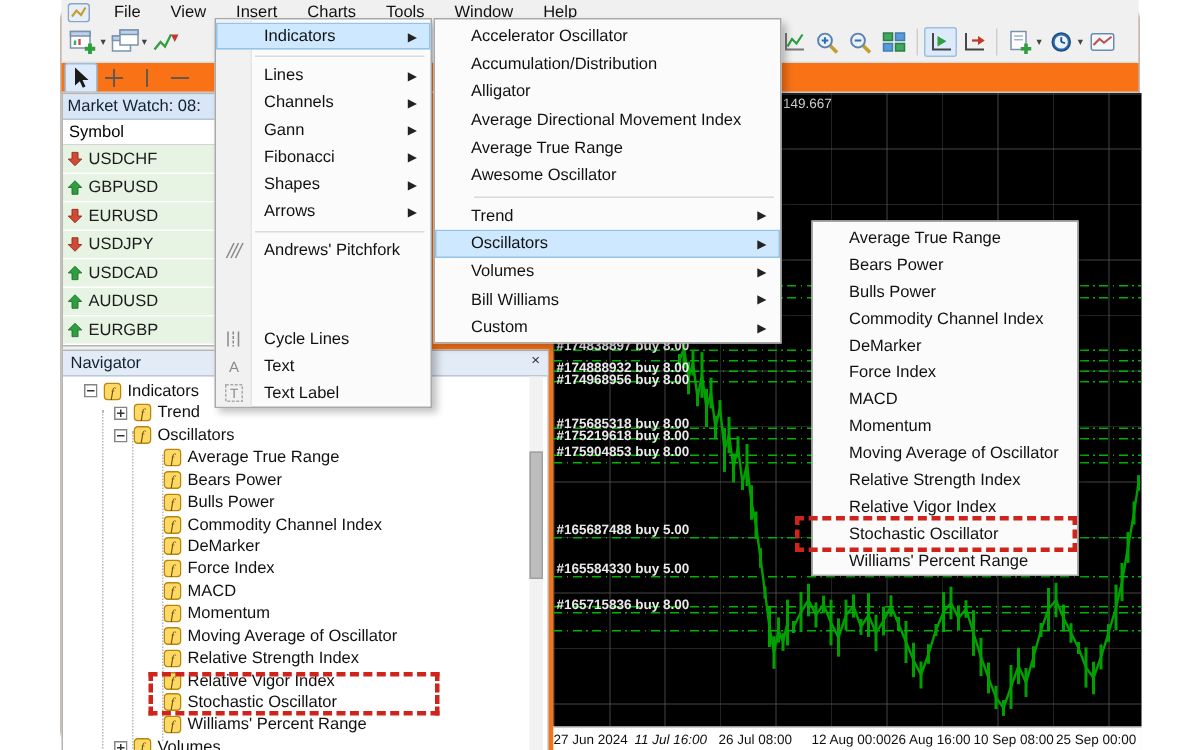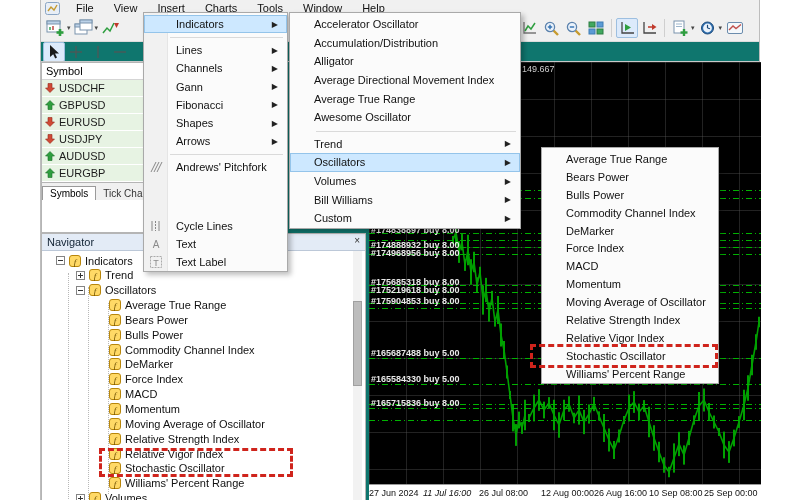--- a/index.html
+++ b/index.html
@@ -1,19 +1,19 @@
 <!DOCTYPE html>
 <html><head>
 <meta charset="utf-8">
 <style>
   * { box-sizing: border-box; margin: 0; padding: 0; }
   html,body { width:800px; height:500px; background:#fff; overflow:hidden;
     font-family:"Liberation Sans", sans-serif; }
   #app { position:absolute; left:40px; top:0; width:720px; height:500px;
-    background:#0f766e; border-left:1px solid #bdbdbd; border-right:1px solid #bdbdbd; }
+    background:#f97316; border-left:1px solid #bdbdbd; border-right:1px solid #bdbdbd;border-radius:13px; }
 
   
   #menubar { position:absolute; left:0; top:0; width:100%; height:16px;
     display:flex; align-items:center; font-size:11px; color:#111; background:#f0f0f0; }
   #menubar .logo { margin:0 6px 0 4px; display:flex; }
   #menubar .mbi { padding:1px 10px; cursor:default; }
   #toolbar { position:absolute; left:0; top:16px; width:100%; height:26px;
     background:#f0f0f0; border-bottom:1px solid #dcdcdc; }
   .tbtn { display:inline-flex; align-items:center; justify-content:center;
     width:22px; height:20px; border:1px solid transparent; border-radius:2px; }
@@ -24,21 +24,21 @@
   #toolbar-right { position:absolute; left:478px; top:2px; display:flex; align-items:center; }
   #linetools { position:absolute; left:2px; top:42px; height:20px; display:flex; align-items:center; }
   #hdiv { position:absolute; left:0; top:61px; width:100%; height:1px; background:#c9c9c9; }
 
   
   #market-watch { position:absolute; left:0; top:62px; width:110px; height:171px;
     background:#fff; border:1px solid #b5b5b5; font-size:11px; z-index:2; }
   #mw-title { height:17px; background:#d9e6f5; border-bottom:1px solid #b5c6dc;
     padding:2px 3px; white-space:nowrap; overflow:hidden; color:#123; }
   #mw-header { height:17px; background:#fff; border-bottom:1px solid #d5d5d5; padding:2px 4px; }
-  .mw-row { height:17px; display:flex; align-items:center; gap:4px; padding:0 3px;
+  .mw-row { height:17px; display:flex; align-items:center; gap:4px; padding:9px 3px;
     background:#e7f3e3; border-bottom:1px solid #fff; color:#1c1c1c; }
   #mw-tabs { height:18px; background:#f0f0f0; display:flex; align-items:flex-end;
     border-top:1px solid #b5b5b5; overflow:hidden; }
   .mw-tab { font-size:10px; padding:1px 7px; white-space:nowrap; }
   .mw-tab.on { background:#fff; border:1px solid #9a9a9a; border-bottom:none; }
   .mw-tab.off { color:#333; }
 
   
   #navigator { position:absolute; left:0; top:233px; width:325px; height:309px;
     background:#fff; border:1px solid #b5b5b5; z-index:2; font-size:11px; }
@@ -318,20 +318,21 @@
         <span class="tlabel" style="left: 54px; font-style: italic;">11 Jul 16:00</span>
         <span class="tlabel" style="left: 110px;">26 Jul 08:00</span>
         <span class="tlabel" style="left: 172px;">12 Aug 00:00</span>
         <span class="tlabel" style="left: 225px;">26 Aug 16:00</span>
         <span class="tlabel" style="left: 280px;">10 Sep 08:00</span>
         <span class="tlabel" style="left: 335px;">25 Sep 00:00</span>
       </div>
   </div>
 
   <div id="market-watch">
+    <div id="mw-title">Market Watch: 08:</div>
     <div id="mw-header">Symbol</div>
     <div id="mw-rows">
         <div class="mw-row">
           <span style="display: inline-flex;">
             <svg width="10" height="10">
               <polygon points="5,9.5 0.5,5 3,5 3,0.5 7,0.5 7,5 9.5,5" fill="#d04a36" stroke="#93291c" stroke-width="0.6"></polygon>
             </svg>
           </span>
           <span>USDCHF</span>
         </div>
@@ -351,20 +352,28 @@
           </span>
           <span>EURUSD</span>
         </div>
         <div class="mw-row">
           <span style="display: inline-flex;">
             <svg width="10" height="10">
               <polygon points="5,9.5 0.5,5 3,5 3,0.5 7,0.5 7,5 9.5,5" fill="#d04a36" stroke="#93291c" stroke-width="0.6"></polygon>
             </svg>
           </span>
           <span>USDJPY</span>
+        </div>
+        <div class="mw-row">
+          <span style="display: inline-flex;">
+            <svg width="10" height="10">
+              <polygon points="5,0.5 9.5,5 7,5 7,9.5 3,9.5 3,5 0.5,5" fill="#2f9e3f" stroke="#1d6e2a" stroke-width="0.6"></polygon>
+            </svg>
+          </span>
+          <span>USDCAD</span>
         </div>
         <div class="mw-row">
           <span style="display: inline-flex;">
             <svg width="10" height="10">
               <polygon points="5,0.5 9.5,5 7,5 7,9.5 3,9.5 3,5 0.5,5" fill="#2f9e3f" stroke="#1d6e2a" stroke-width="0.6"></polygon>
             </svg>
           </span>
           <span>AUDUSD</span>
         </div>
         <div class="mw-row">

